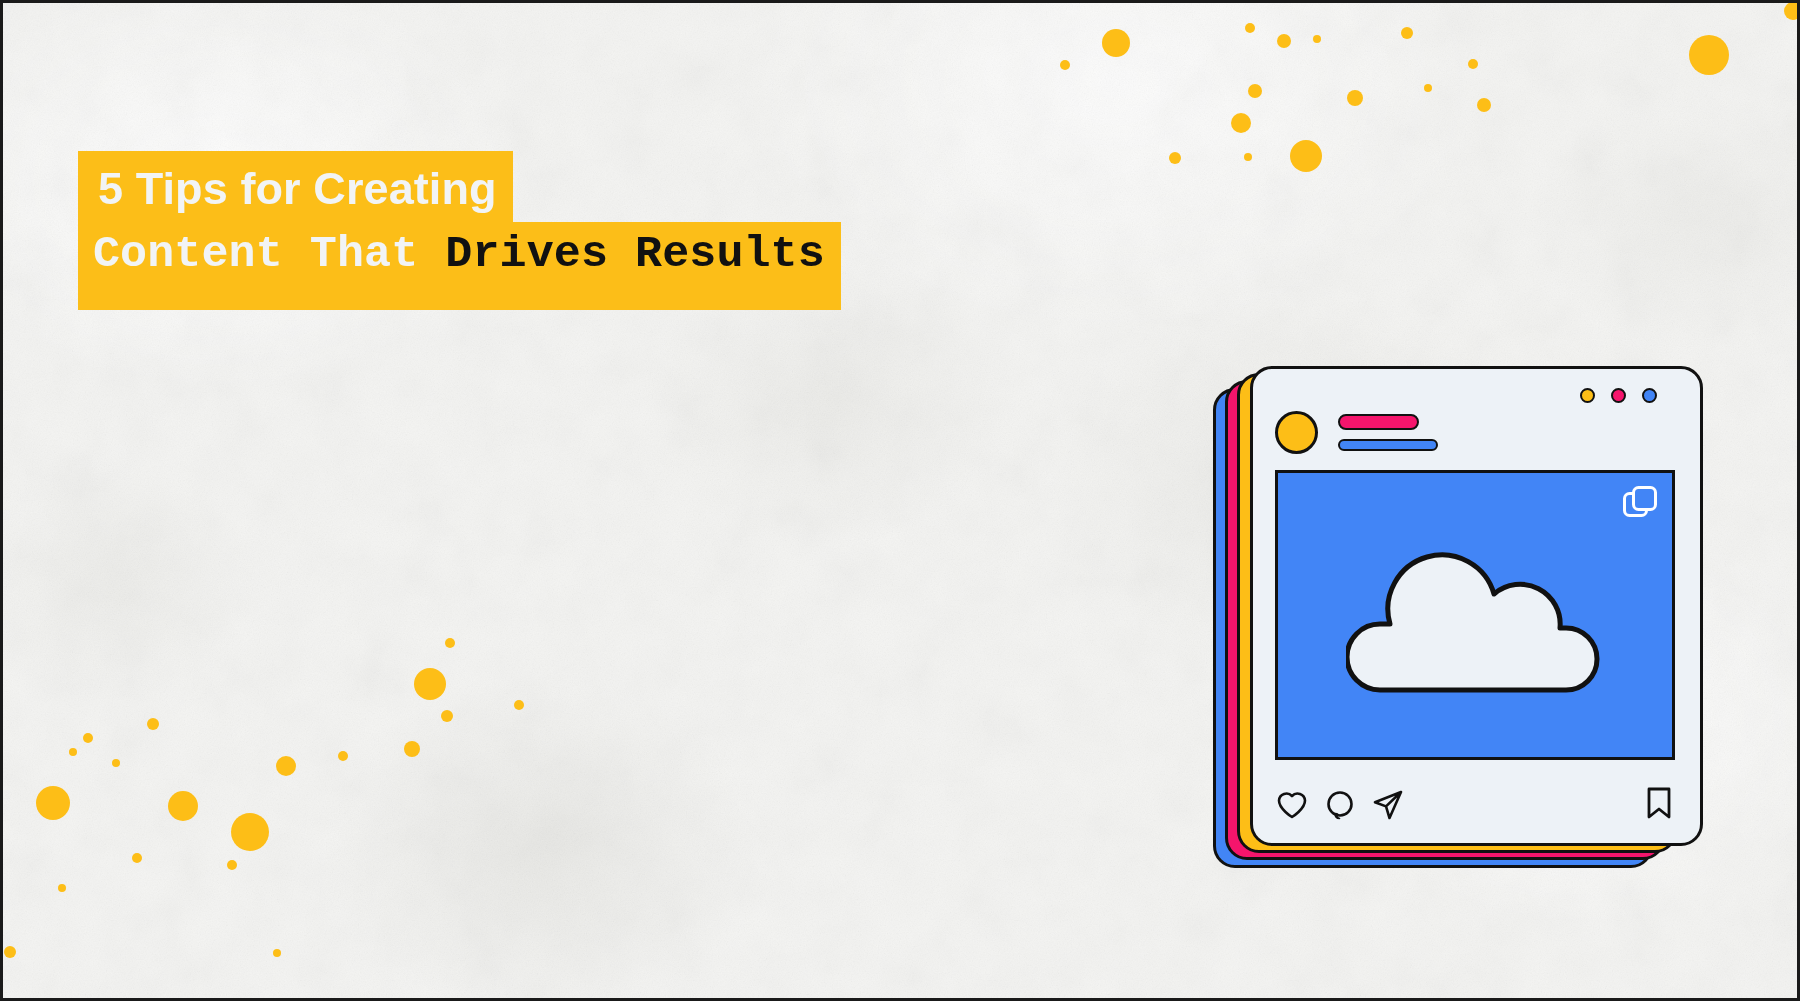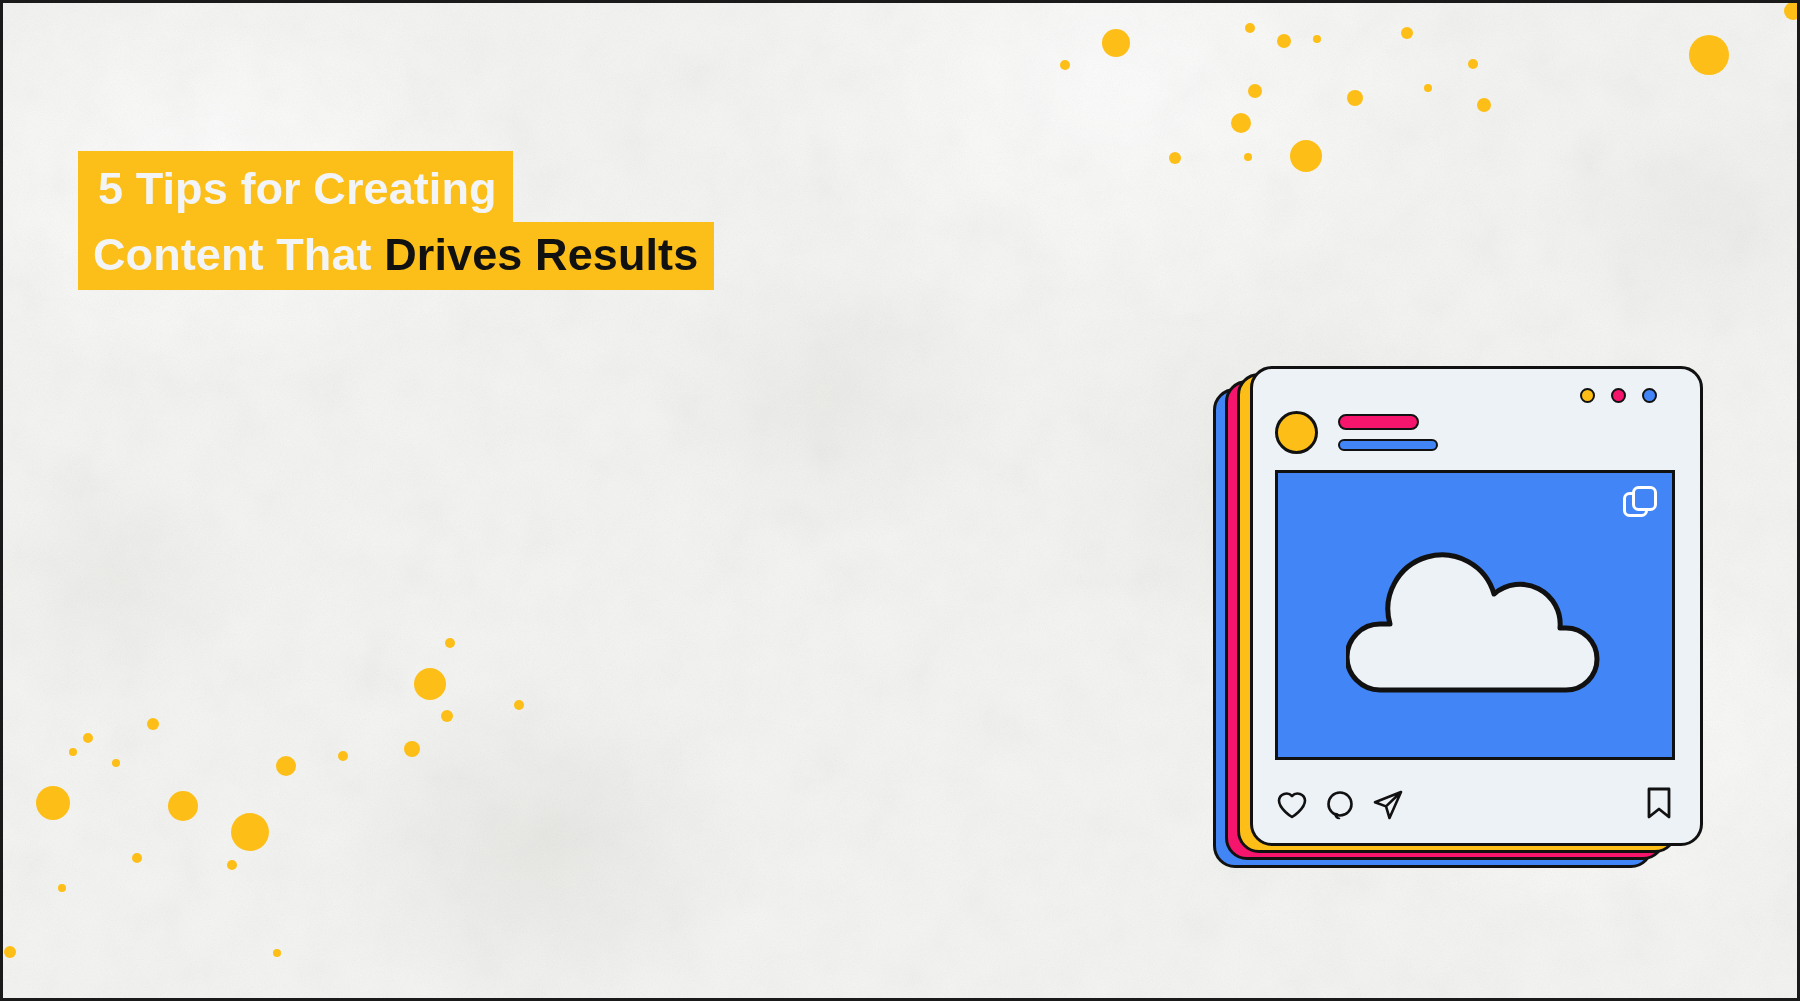--- a/index.html
+++ b/index.html
@@ -42,21 +42,21 @@
     background:#FCBE18;
     color:#f2f4f5;
     font-size:45px;
     font-weight:700;
     letter-spacing:.1px;
     line-height:54px;
     padding:6px 16px 6px 15px;
     white-space:nowrap;
   }
   .title-line.l1 { padding-top:11px;padding-left:20px; }
-  .title-line.l3 { padding-bottom:8px; }
+  .title-line.l3 { padding-bottom:28px;font-family:Liberation Mono, monospace; }
   .accent { color:#111111; font-weight:700; }
   
   .dot {
     position:absolute; border-radius:50%;
     background:#FDBE17; z-index:3;
   }
   
   #card-stack { position:absolute; left:1210px; top:363px; width:500px; height:540px; z-index:4; }
   .back-card {
     position:absolute;

